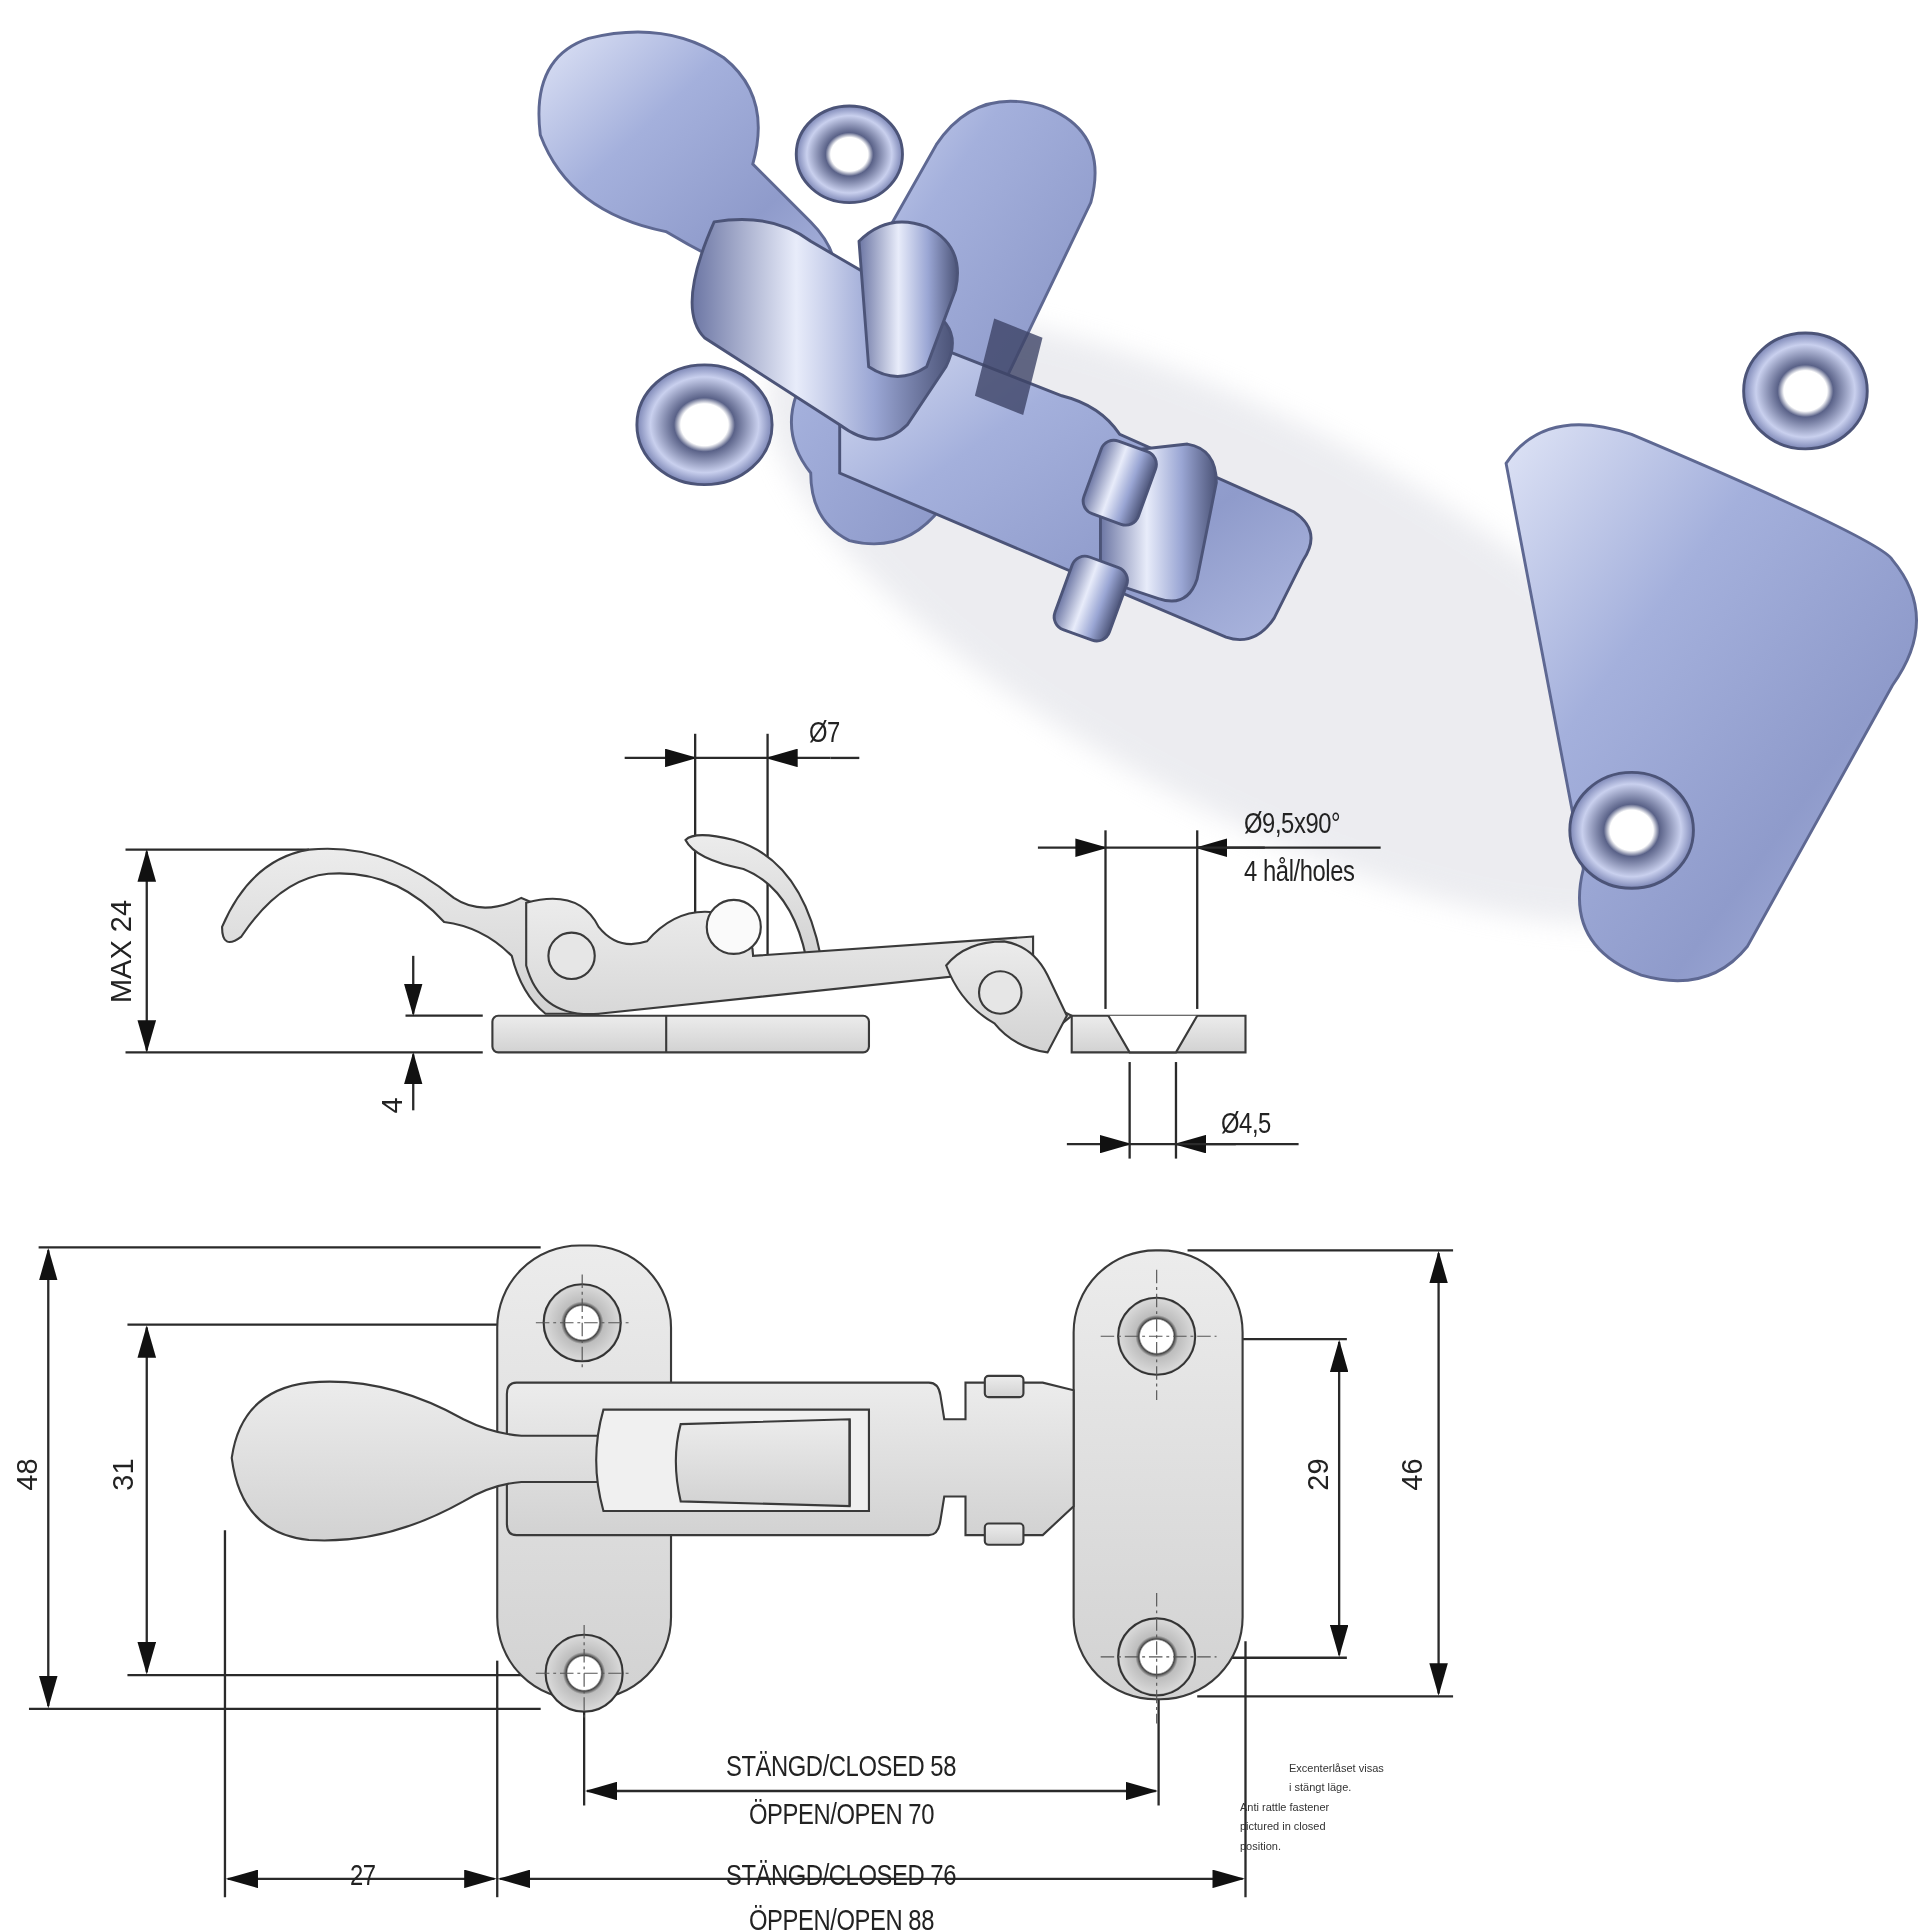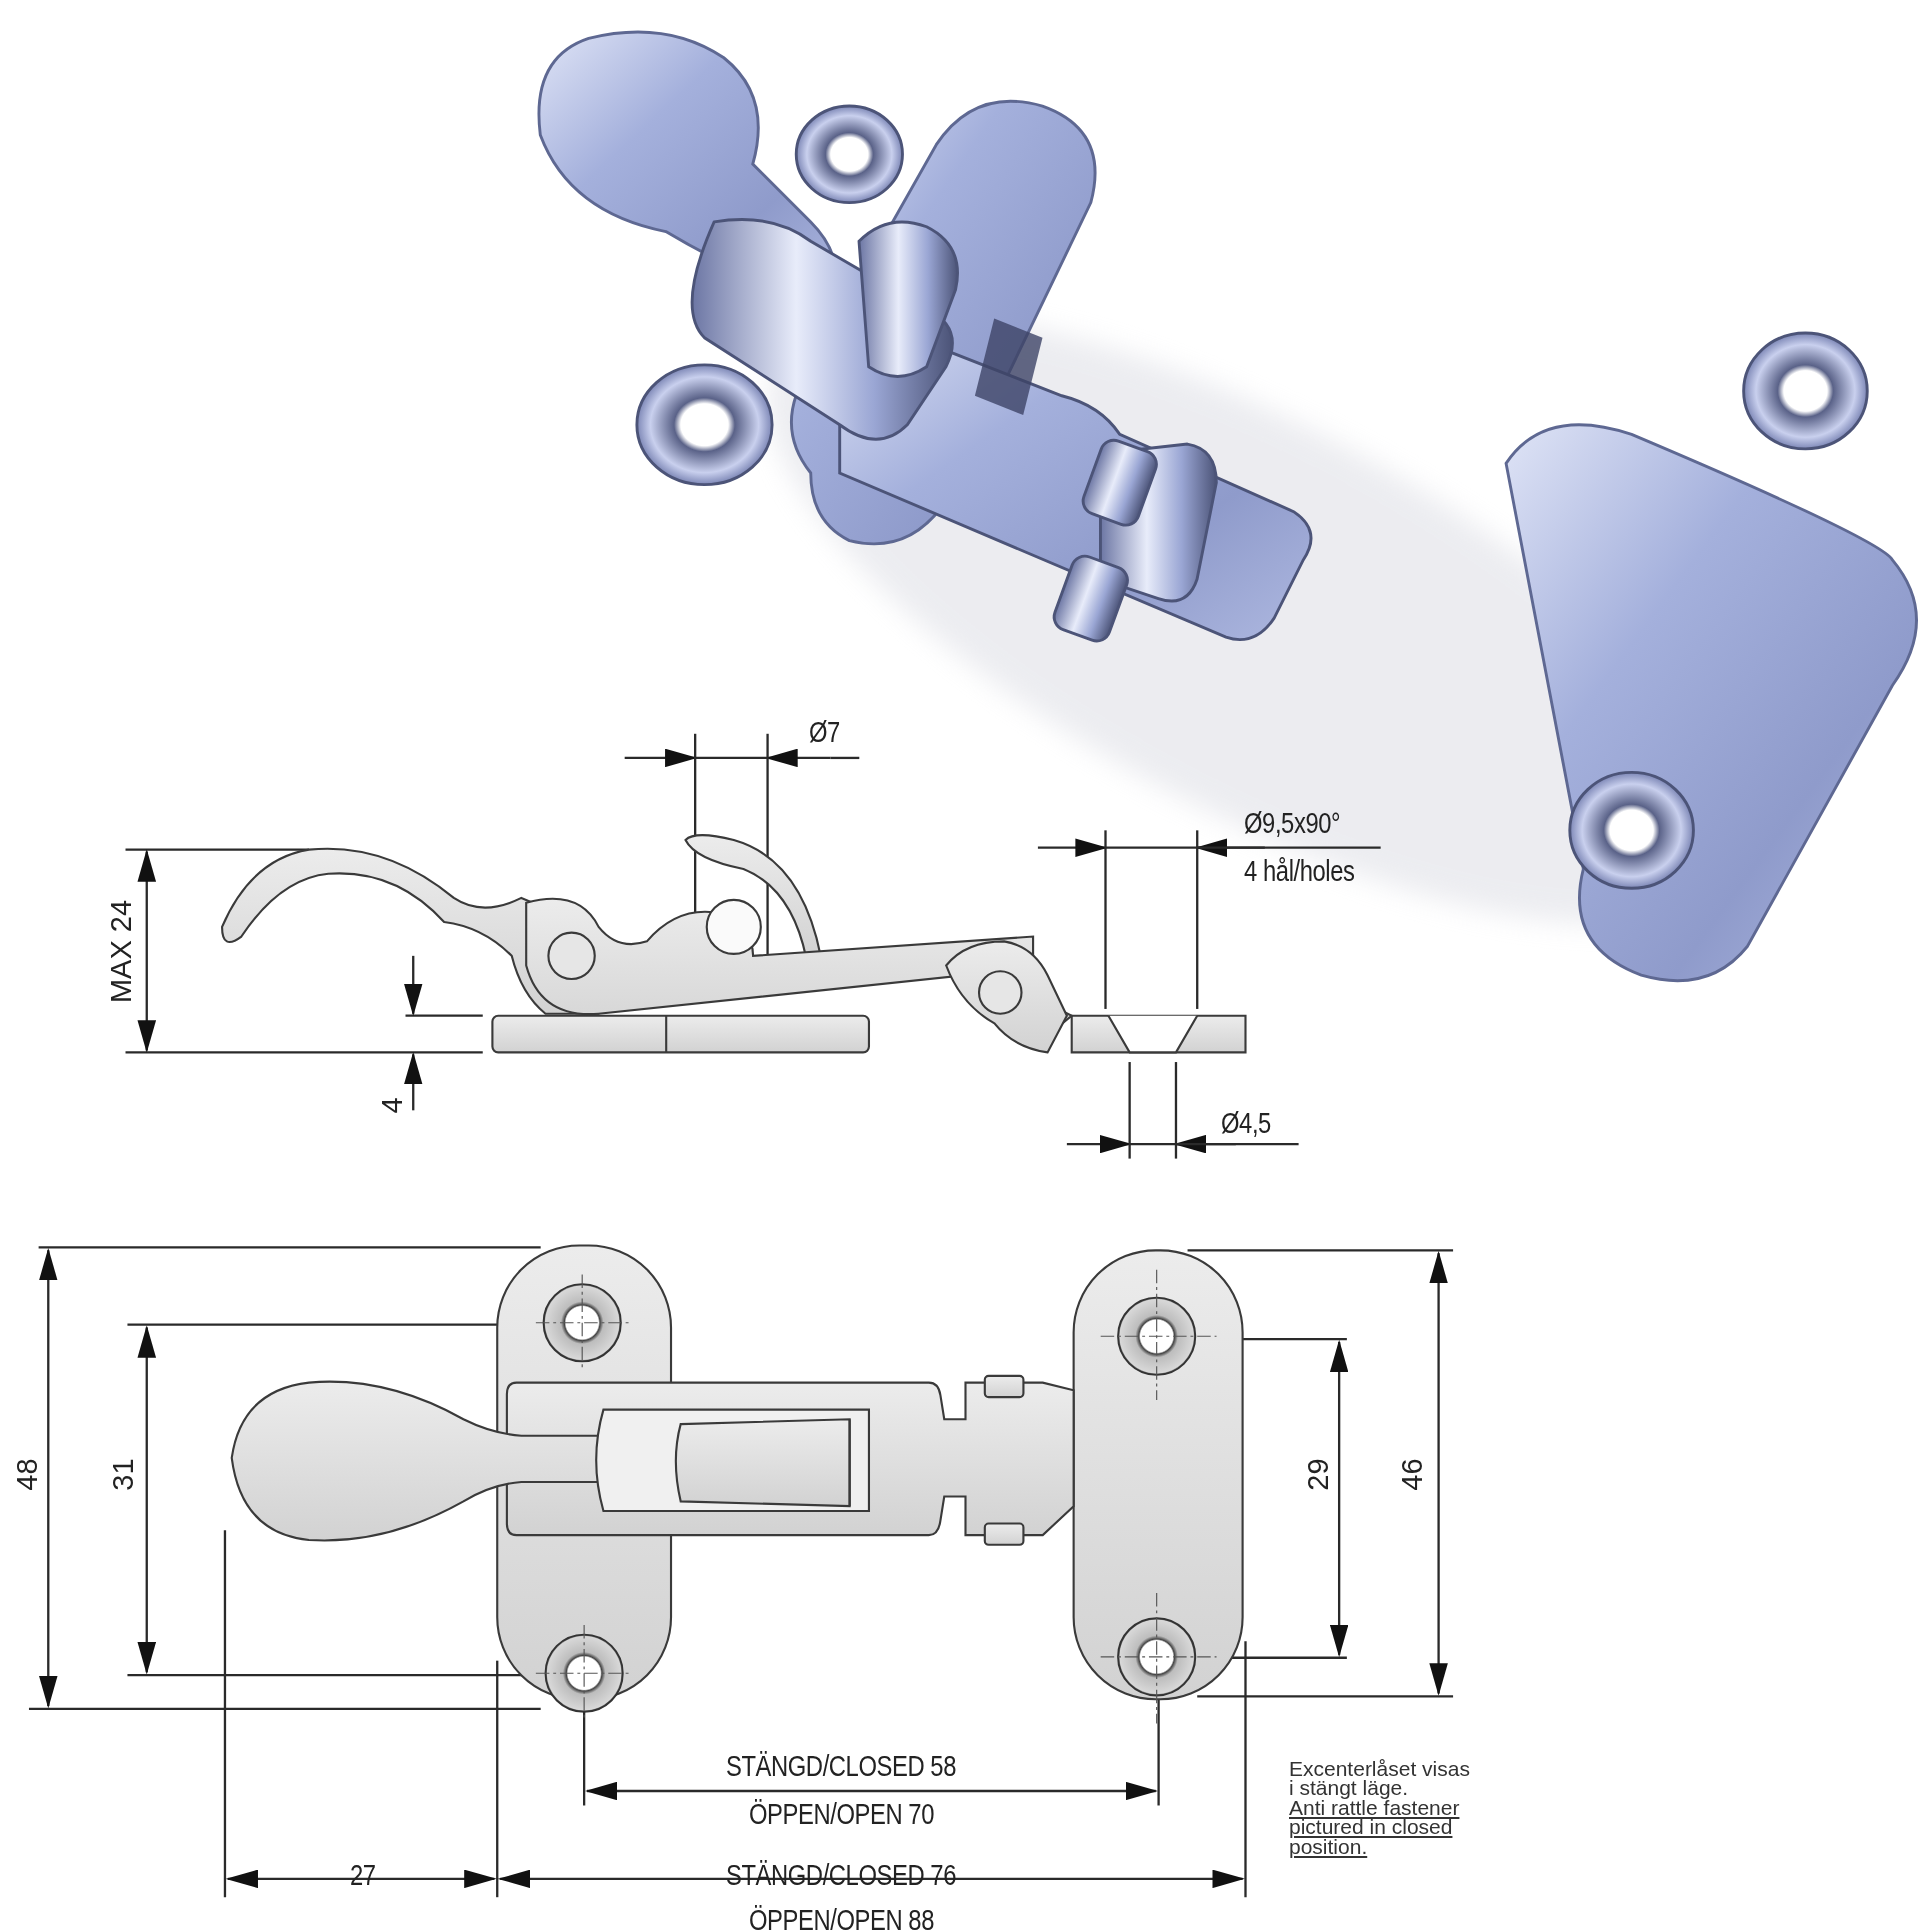--- a/index.html
+++ b/index.html
@@ -2,21 +2,21 @@
 <html><head>
 <meta charset="utf-8">
 <style>
   html, body { margin:0; padding:0; background:#ffffff; }
   body { width:1931px; height:1931px; position:relative; overflow:hidden;
          font-family:"Liberation Sans", "DejaVu Sans", sans-serif; color:#1a1a1a; }
   .abs { position:absolute; }
   svg.layer { position:absolute; left:0; top:0; }
   .dim-text { position:absolute; font-size:29px; letter-spacing:-0.5px; white-space:nowrap; color:#222; transform:scaleX(0.82); transform-origin:left top; }
   .vert { position:absolute; font-size:29px; color:#222; white-space:nowrap; transform:rotate(-90deg); transform-origin:center center; }
-  .note { position:absolute; font-size:21px; line-height:19.3px; color:#333; white-space:pre-line; width:193px; }
+  .note { position:absolute; font-size:11px; line-height:19.3px; color:#333; white-space:pre-line; width:193px; }
 </style>
 </head>
 <body>
 
 <div class="abs" style="left:521px;top:19.3px;width:1410px;height:966px;">
   <svg width="1410" height="966" viewBox="0 0 1460 1000">
     <defs>
       <linearGradient id="chrome" x1="0" y1="0" x2="1" y2="1">
         <stop offset="0" stop-color="#dfe4f6"></stop>
         <stop offset="0.35" stop-color="#a4b0dc"></stop>
@@ -218,16 +218,16 @@
 <div class="vert" style="left:1393px;top:1458px;width:39px;text-align:center;">46</div>
 
 <div class="dim-text" style="left:726px;top:1750px;">STÄNGD/CLOSED 58</div>
 <div class="dim-text" style="left:749px;top:1798px;">ÖPPEN/OPEN 70</div>
 <div class="dim-text" style="left:726px;top:1859px;">STÄNGD/CLOSED 76</div>
 <div class="dim-text" style="left:749px;top:1904px;">ÖPPEN/OPEN 88</div>
 <div class="dim-text" style="left:350px;top:1859px;">27</div>
 
 <div class="note" style="left:1289px;top:1759px;">Excenterlåset visas
 i stängt läge.</div>
-<div class="note" style="left:1289px;top:1798px;text-decoration:underline;">Anti rattle fastener
+<div class="note" style="left:1240px;top:1798px;">Anti rattle fastener
 pictured in closed
 position.</div>
 
 
 </body></html>

